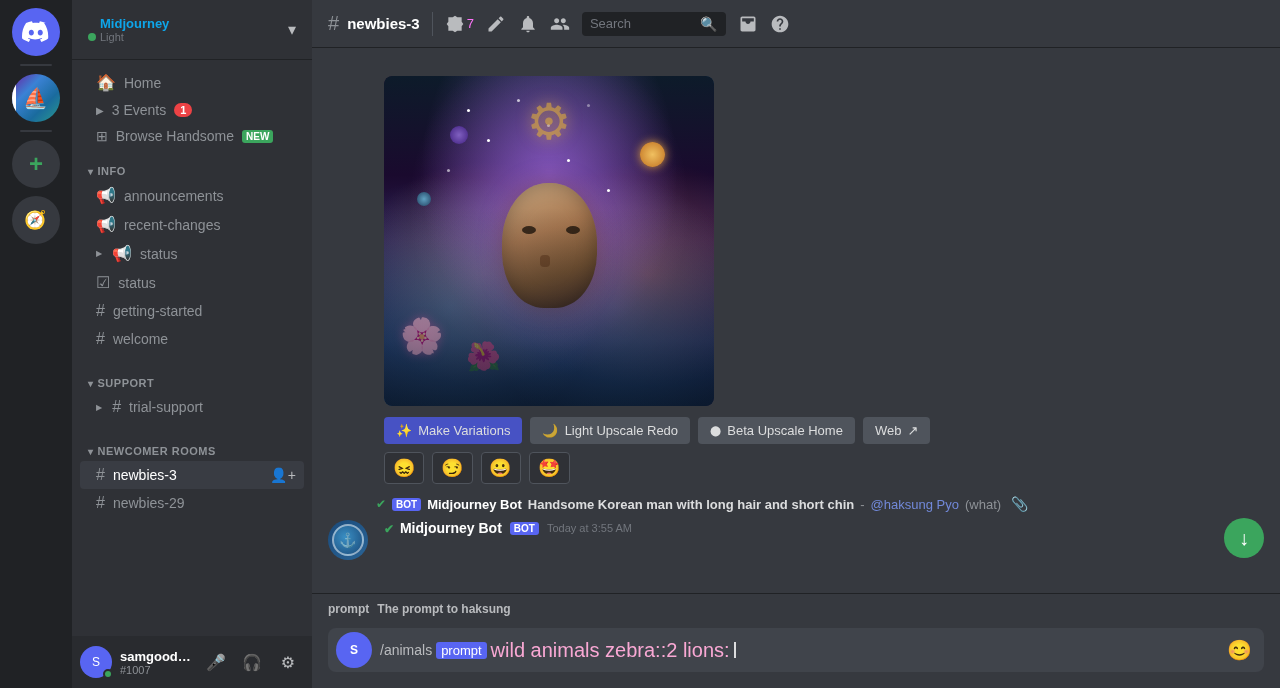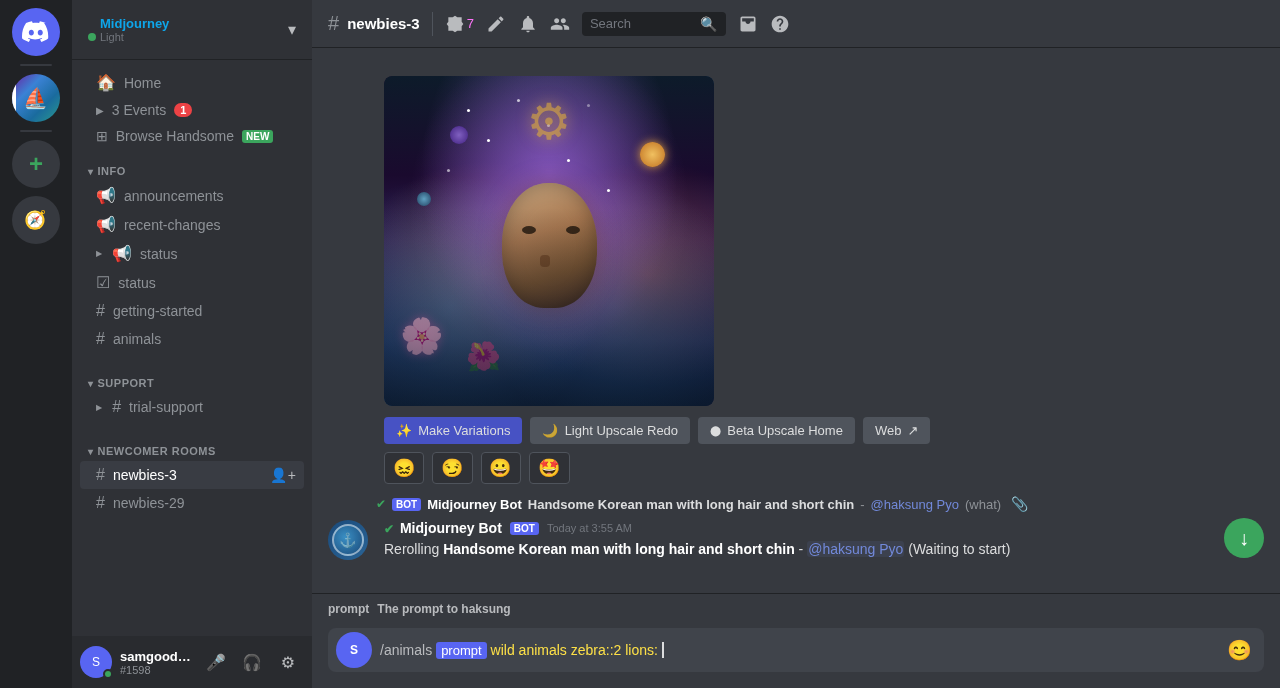--- a/index.html
+++ b/index.html
@@ -394,22 +394,22 @@
       font-weight: 500;
     }
     .prompt-tag {
       background: #5865f2;
       color: white;
       border-radius: 3px;
       padding: 1px 5px;
       font-size: 13px;
     }
     .command-value {
-      color: #fde047;
-      font-size: 14px;
+      color: #f9a8d4;
+      font-size: 20px;
     }
     .cursor-blink {
       display: inline-block;
       width: 2px;
       height: 16px;
       background: #dcddde;
       vertical-align: middle;
       animation: blink 1s infinite;
     }
     @keyframes blink { 0%, 50% { opacity: 1; } 51%, 100% { opacity: 0; } }
@@ -537,21 +537,21 @@
       <div class="channel-item">
         <span class="channel-icon">☑</span>
         <span class="channel-name">status</span>
       </div>
       <div class="channel-item">
         <span class="channel-icon">#</span>
         <span class="channel-name">getting-started</span>
       </div>
       <div class="channel-item">
         <span class="channel-icon">#</span>
-        <span class="channel-name">animals</span>
+        <span class="channel-name">welcome</span>
       </div>
     </div>
 
     <div class="sidebar-section">
       <div class="sidebar-category">
         <span class="sidebar-category-arrow">▾</span>
         <span>SUPPORT</span>
       </div>
       <div class="channel-item">
         <span style="font-size:8px;color:#8e9297;margin-right:2px;">▶</span>
@@ -576,21 +576,21 @@
       </div>
     </div>
   </div>
 
   <div class="sidebar-user-area">
     <div class="user-avatar-small" style="background:#5865f2;font-size:12px;color:white;">S
       <div class="user-online-dot"></div>
     </div>
     <div class="user-info">
       <div class="user-name">samgoodw...</div>
-      <div class="user-tag">#1598</div>
+      <div class="user-tag">#1007</div>
     </div>
     <div class="user-controls">
       <div class="user-control-btn" title="Mute">🎤</div>
       <div class="user-control-btn" title="Deafen">🎧</div>
       <div class="user-control-btn" title="User Settings">⚙</div>
     </div>
   </div>
 </div>
 
 <div class="main-content">
@@ -723,23 +723,20 @@
       </div>
       <div class="message-content-area">
         <div class="message-header">
           <span class="message-author">
             <span style="color:#3ba55d;font-size:12px;margin-right:2px;">✔</span>
             Midjourney Bot
           </span>
           <span class="bot-tag">BOT</span>
           <span class="message-timestamp">Today at 3:55 AM</span>
         </div>
-        <div class="message-text">
-          Rerolling <strong>Handsome Korean man with long hair and short chin</strong> - <span class="user-mention">@haksung Pyo</span> (Waiting to start)
-        </div>
       </div>
     </div>
 
     <div style="position:absolute;right:16px;bottom:130px;width:40px;height:40px;background:#3ba55d;border-radius:50%;display:flex;align-items:center;justify-content:center;color:white;font-size:20px;cursor:pointer;">↓</div>
   </div>
 
   <div class="prompt-area">
     <div class="prompt-hint">
       <span style="font-weight:600;color:#b9bbbe;">prompt</span>
       <span>The prompt to haksung</span>

